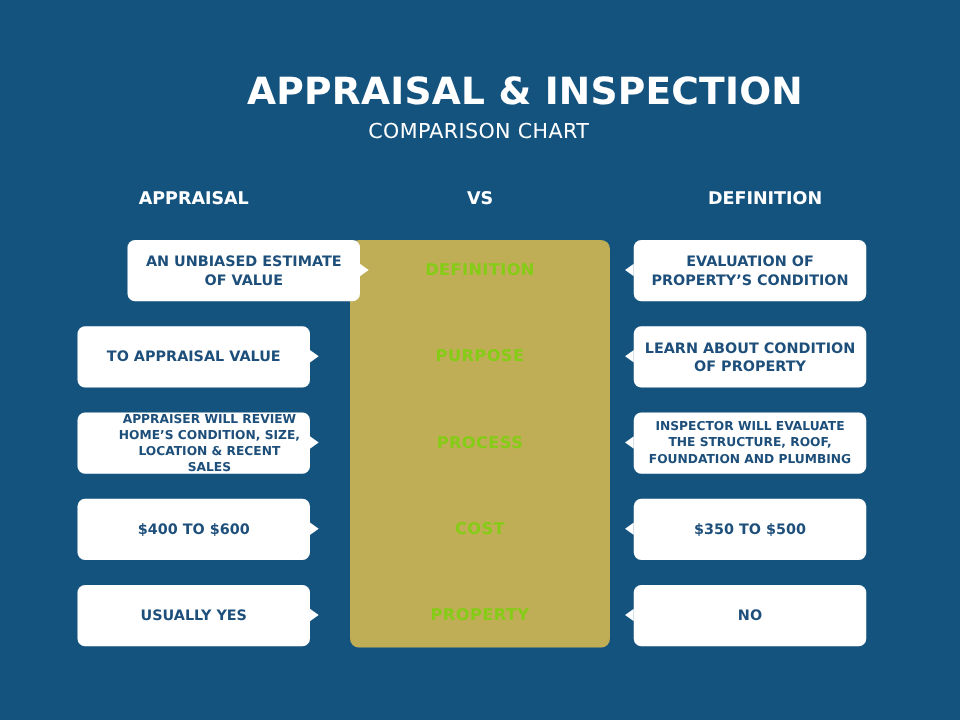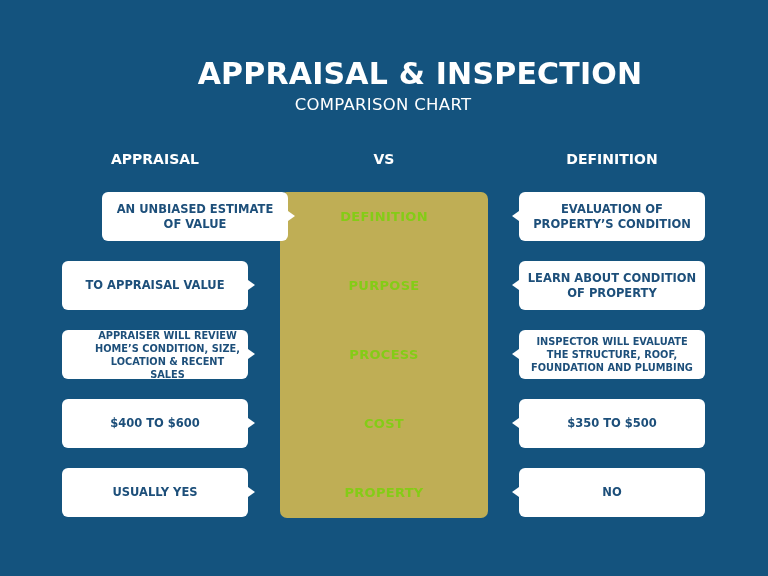--- a/index.html
+++ b/index.html
@@ -40,21 +40,21 @@
     .bubble {
       position: absolute; width: 186px; height: 49px;
       background: #ffffff; border-radius: 6px;
       display: flex; align-items: center; justify-content: center;
       text-align: center;
       color: #1d4f7a; font-weight: bold; font-size: 11.5px; line-height: 14.5px;
       padding: 0 8px;
     }
     .bubble.small { font-size: 9.8px; line-height: 13px; padding: 0 6px; }
     .bubble.left { left: 62px; }
-    .bubble.right { left: 519px; }
+    .bubble.right { left: 507px; }
     .bubble.left::after {
       content: ""; position: absolute; right: -7px; top: 19px;
       border-top: 5px solid transparent; border-bottom: 5px solid transparent;
       border-left: 7px solid #ffffff;
     }
     .bubble.right::after {
       content: ""; position: absolute; left: -7px; top: 19px;
       border-top: 5px solid transparent; border-bottom: 5px solid transparent;
       border-right: 7px solid #ffffff;
     }

